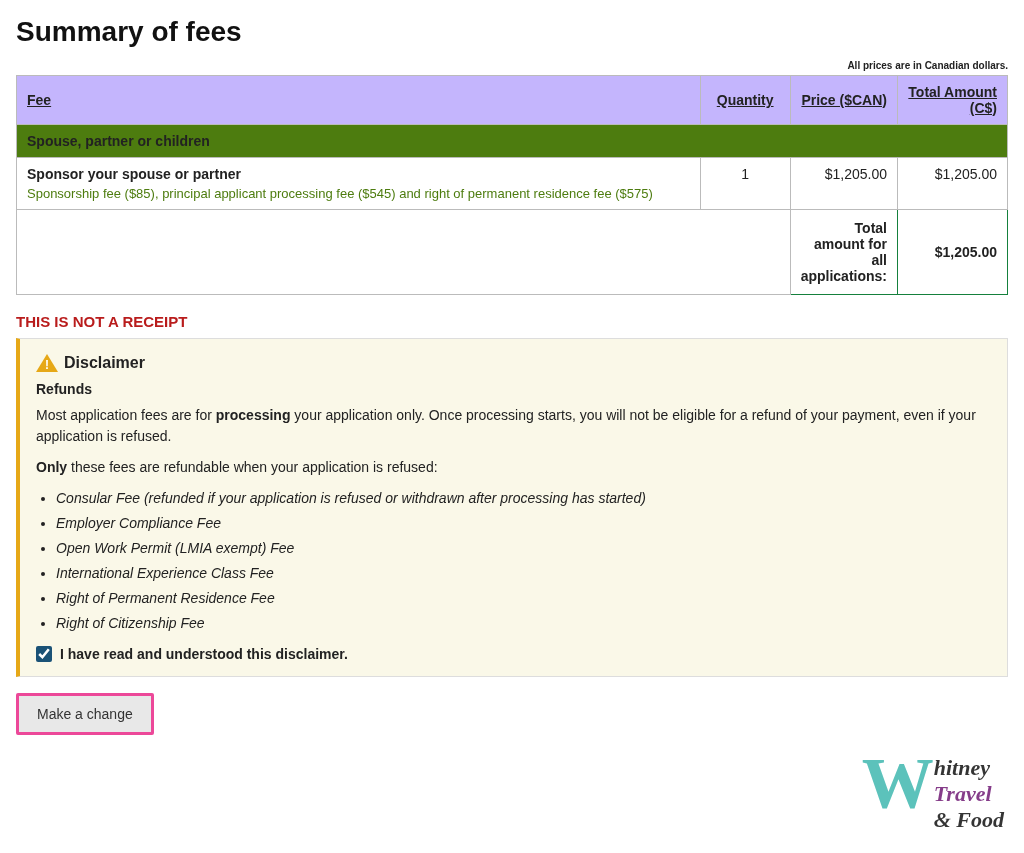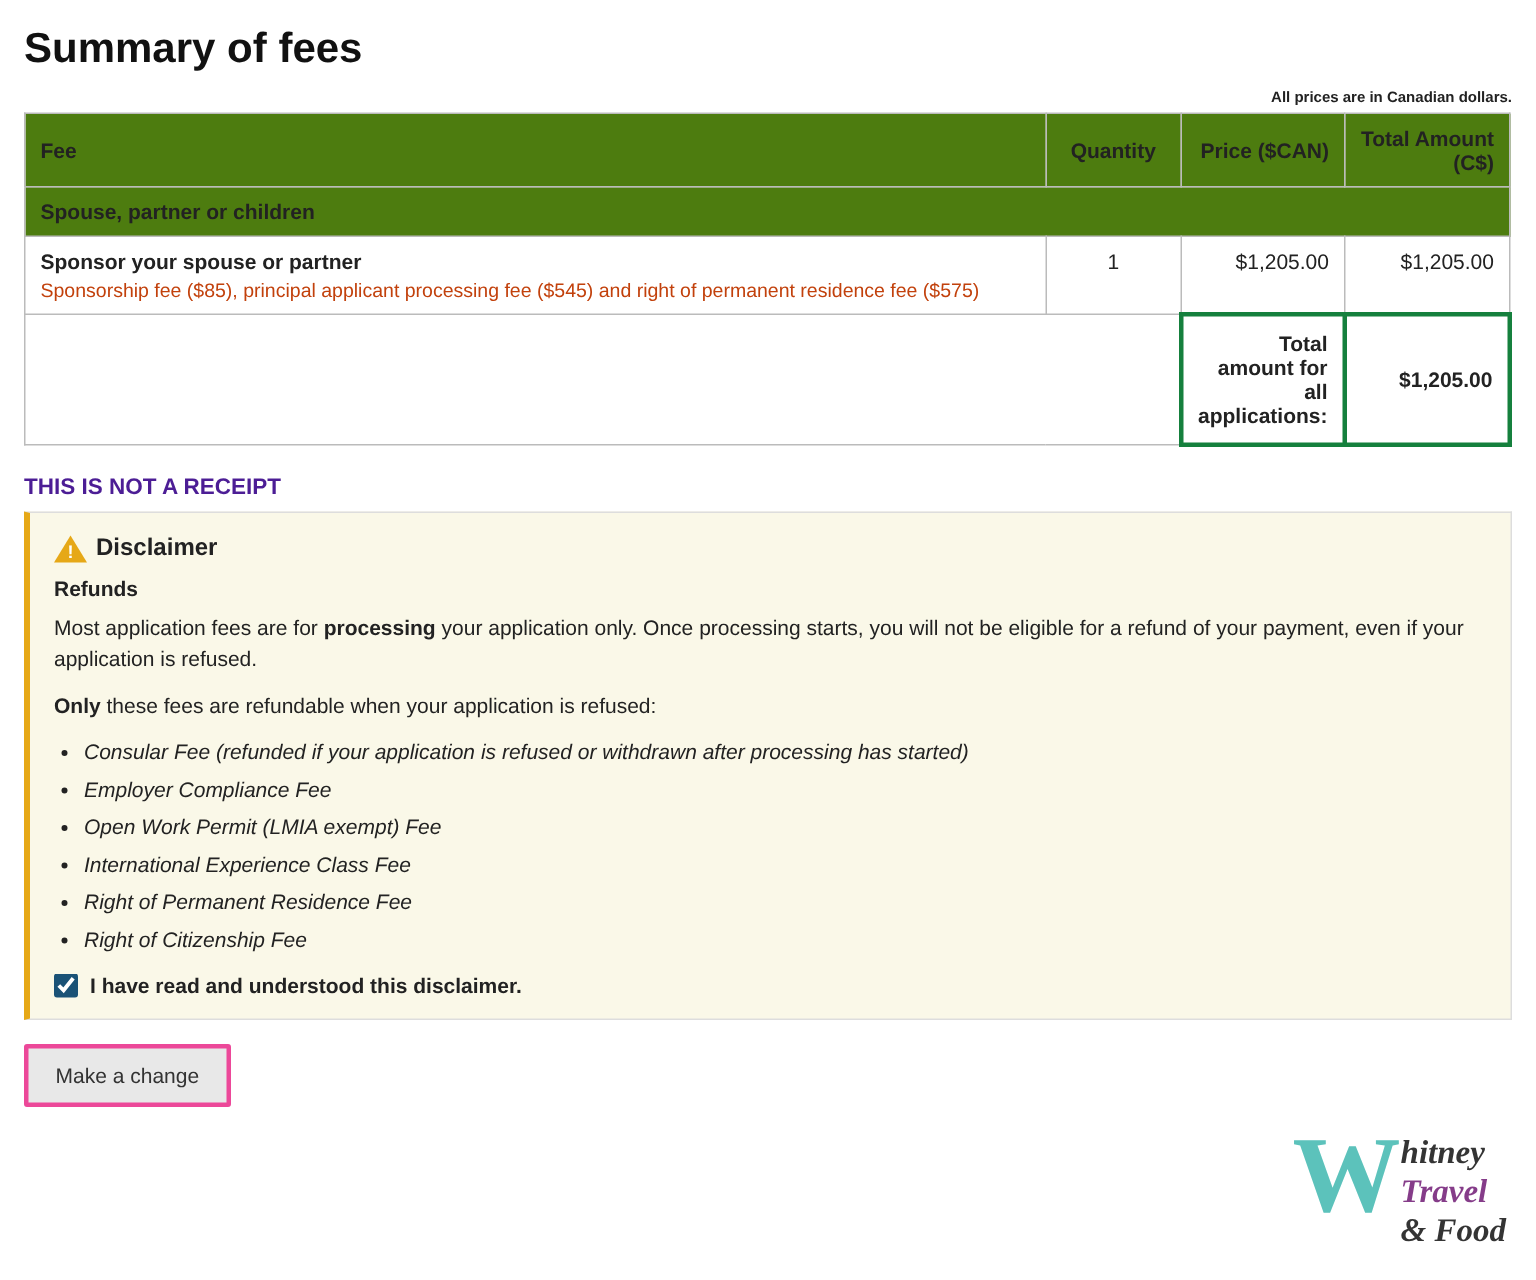--- a/index.html
+++ b/index.html
@@ -30,21 +30,22 @@
       width: 100%;
       border-collapse: collapse;
       border: 1px solid #bbb;
     }
 
     table.fee-table thead tr th {
       border: 1px solid #bbb;
       padding: 8px 10px;
       text-align: left;
       font-size: 14px;
-      background: #4d7c0f;
+      background: #c4b5fd;
+      text-decoration: underline;
     }
 
     table.fee-table thead tr th.col-quantity {
       text-align: center;
       width: 90px;
     }
 
     table.fee-table thead tr th.col-price {
       text-align: right;
       width: 100px;
@@ -79,47 +80,47 @@
     .fee-row td.col-total {
       text-align: right;
     }
 
     .fee-name {
       font-weight: bold;
     }
 
     .fee-description {
       font-size: 13px;
-      color: #c2410c;
+      color: #4d7c0f;
       margin-top: 4px;
     }
 
     .total-row td {
-      border: 3px solid #15803d;
+      border: 1px solid #15803d;
       padding: 10px;
       text-align: right;
     }
 
     .total-row .total-label {
       font-weight: bold;
       font-size: 14px;
     }
 
     .total-row .total-amount {
       font-weight: bold;
       font-size: 14px;
       width: 110px;
     }
 
     .not-receipt {
       font-weight: bold;
       font-size: 15px;
       margin-top: 18px;
       margin-bottom: 8px;
-      color: #4c1d95;
+      color: #b91c1c;
     }
 
     .disclaimer-box {
       background: #faf8e8;
       border: 1px solid #ddd;
       border-left: 4px solid #e6a817;
       padding: 14px 16px;
       margin-bottom: 16px;
     }
 

